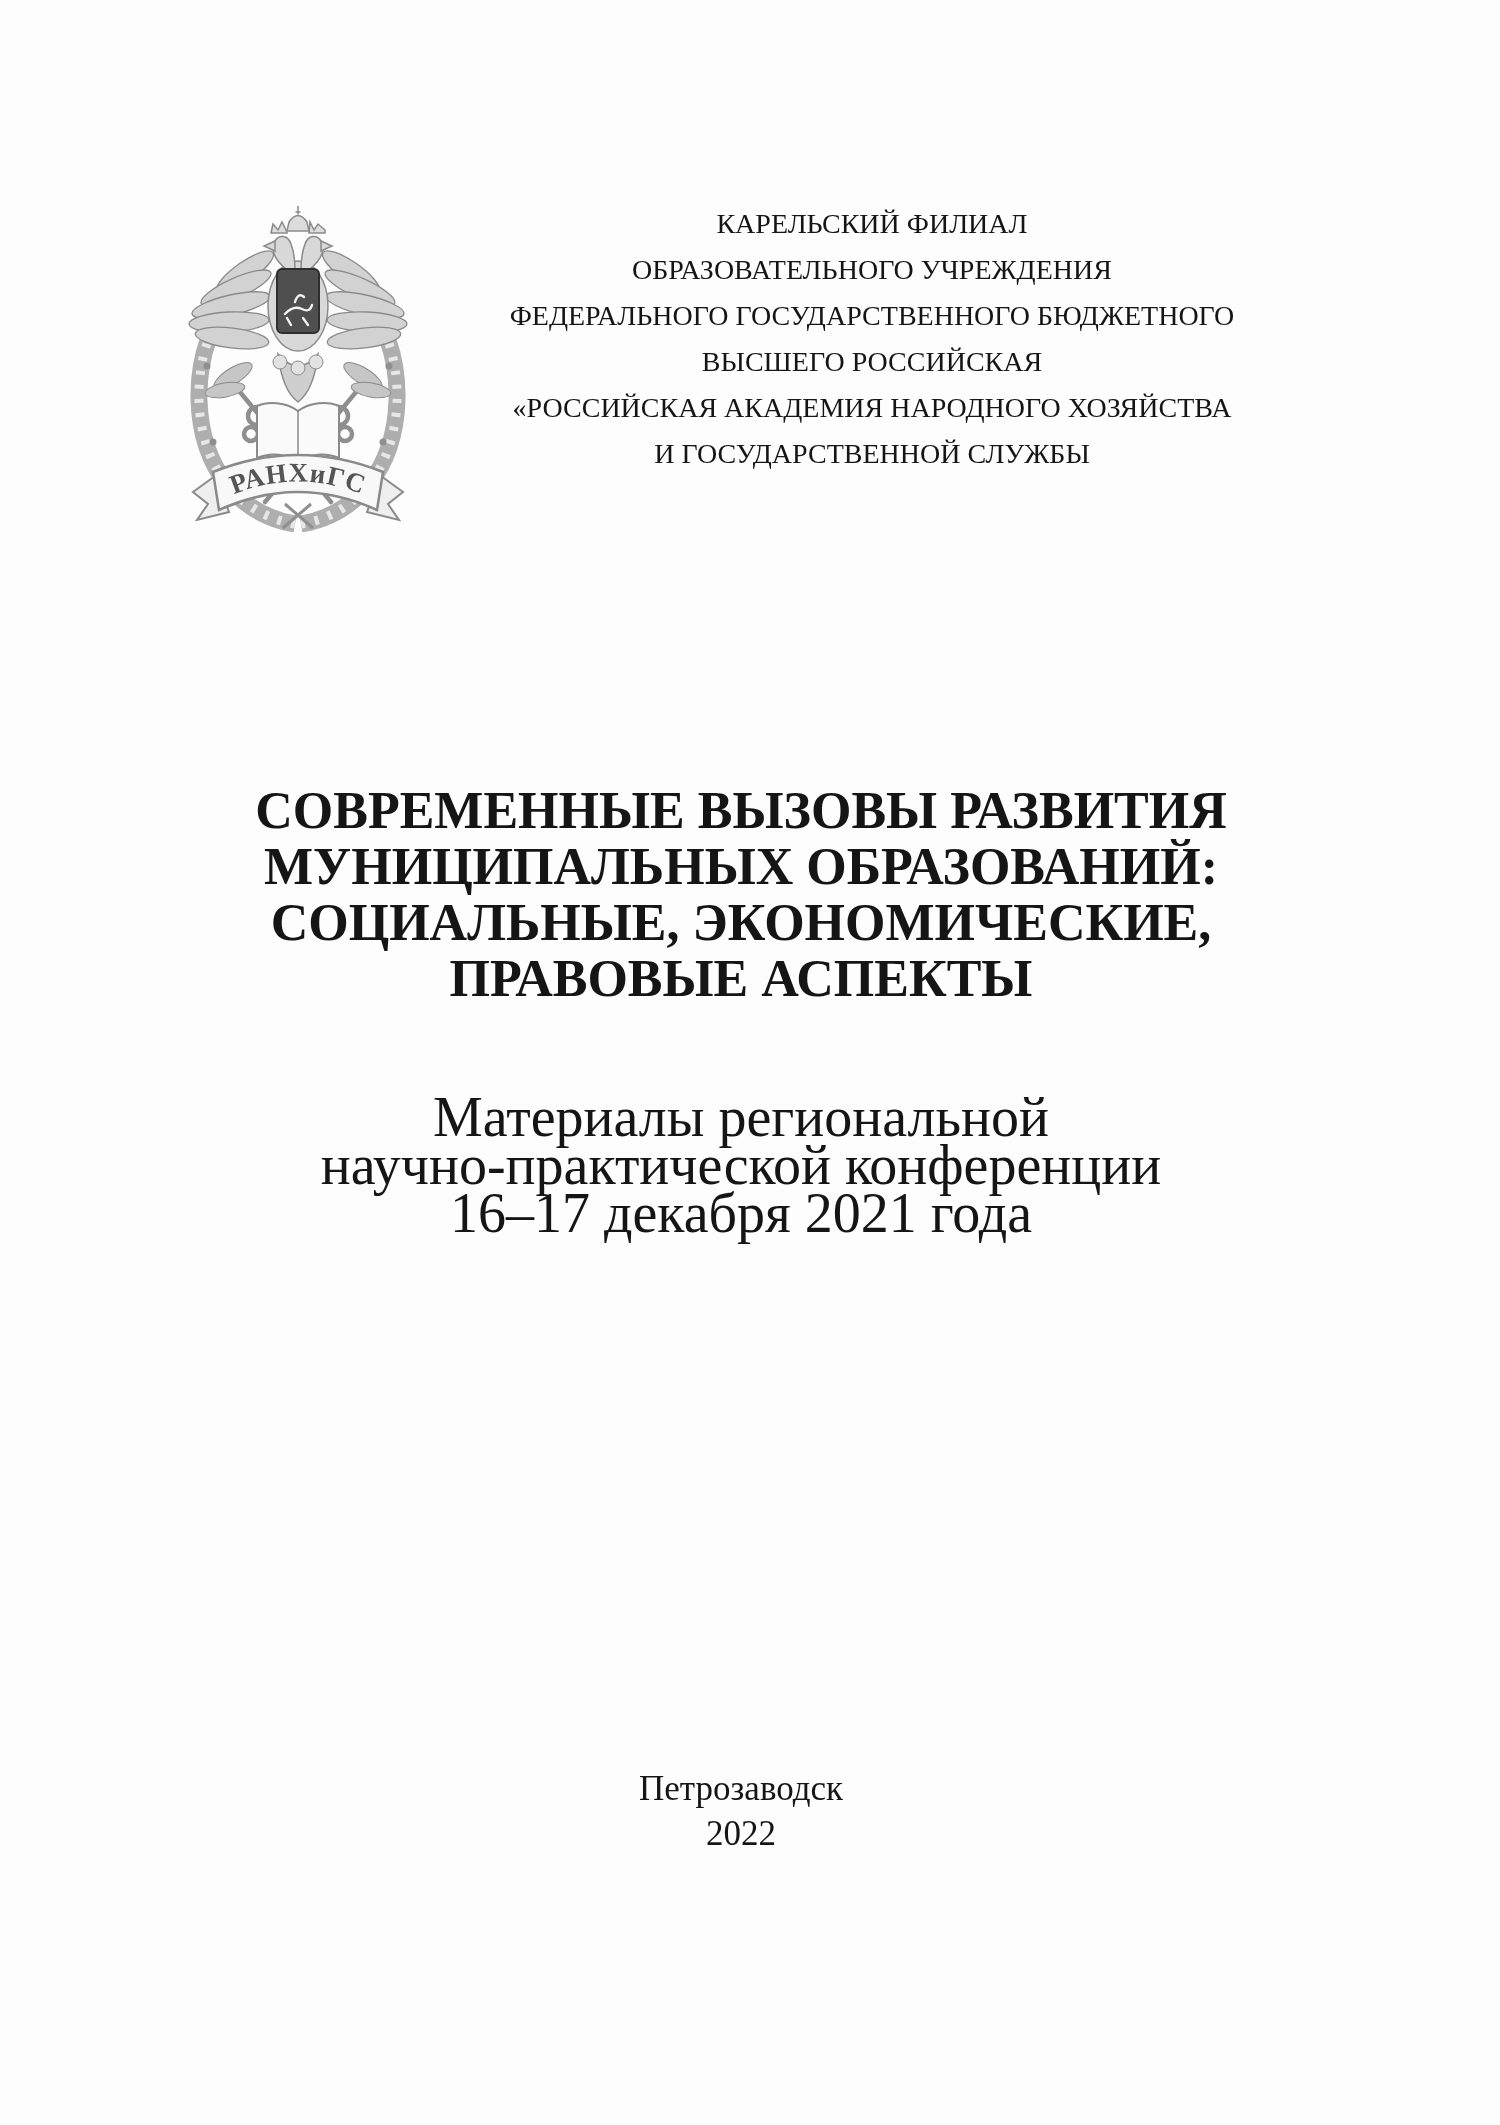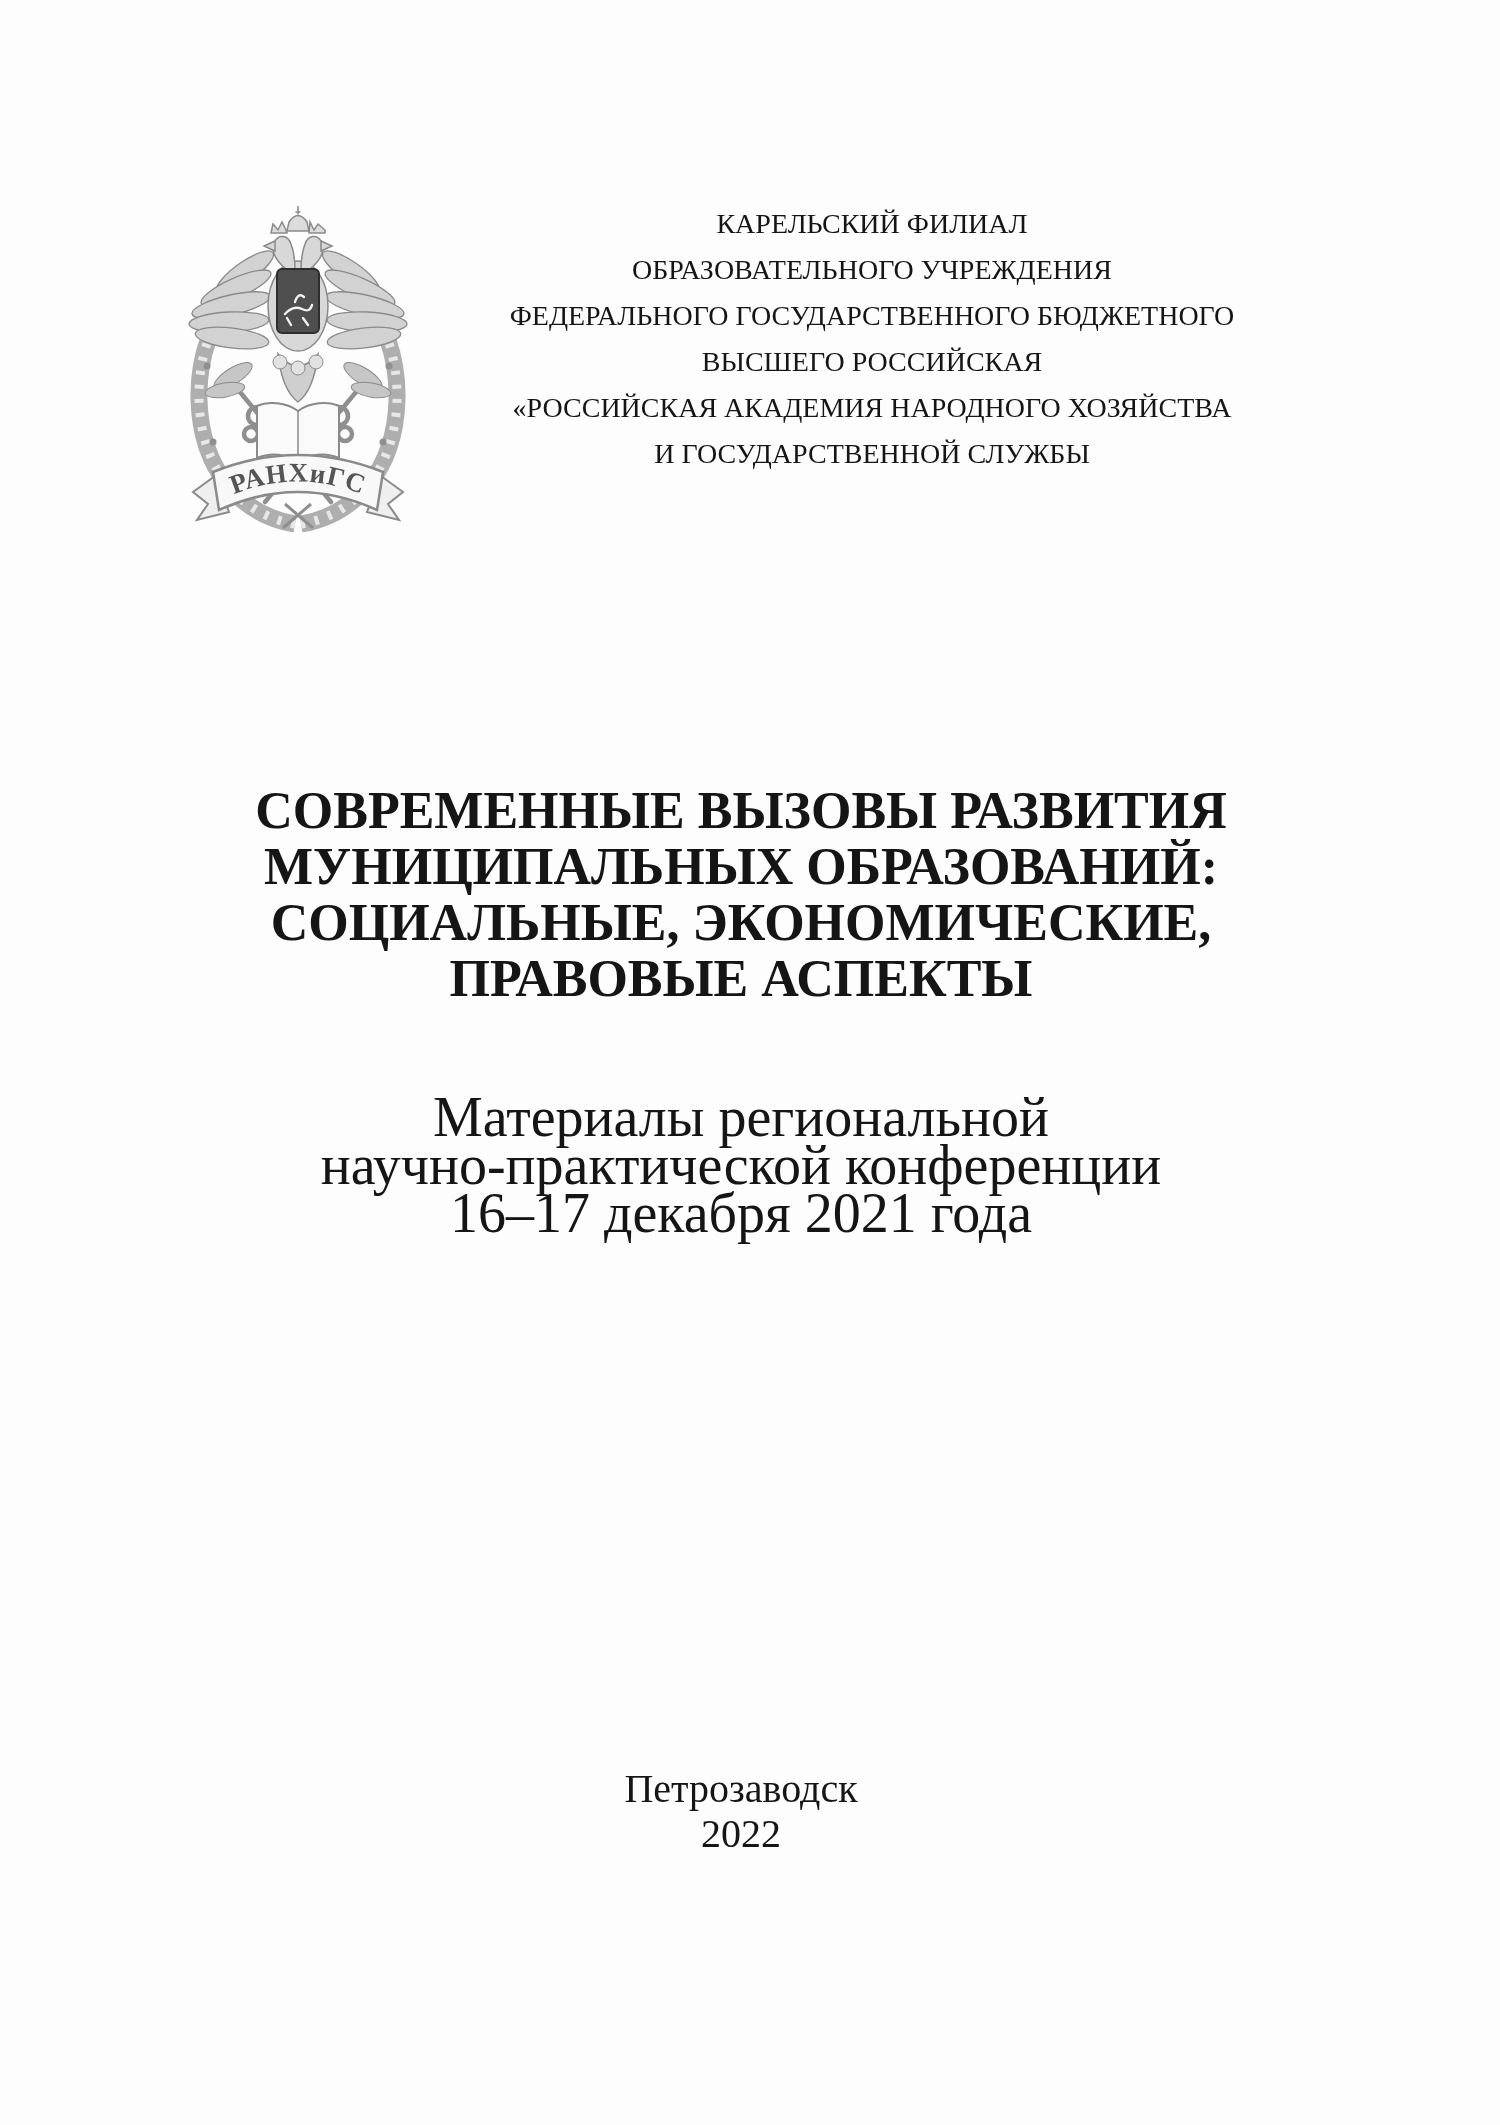--- a/index.html
+++ b/index.html
@@ -24,21 +24,21 @@
     font-weight:700;
   }
   .subtitle-block{
     left:91px;top:1069px;width:1300px;
     font-size:56px;line-height:48px;
     font-weight:400;
     margin-top:24px;
   }
   .imprint-block{
     left:91px;top:1766px;width:1300px;
-    font-size:40px;line-height:45px;
+    font-size:35px;line-height:45px;
     font-weight:400;
   }
   .logo-box{
     left:183px;top:206px;width:230px;height:326px;
   }
   .line{white-space:nowrap;}
 </style>
 </head>
 <body>
 

